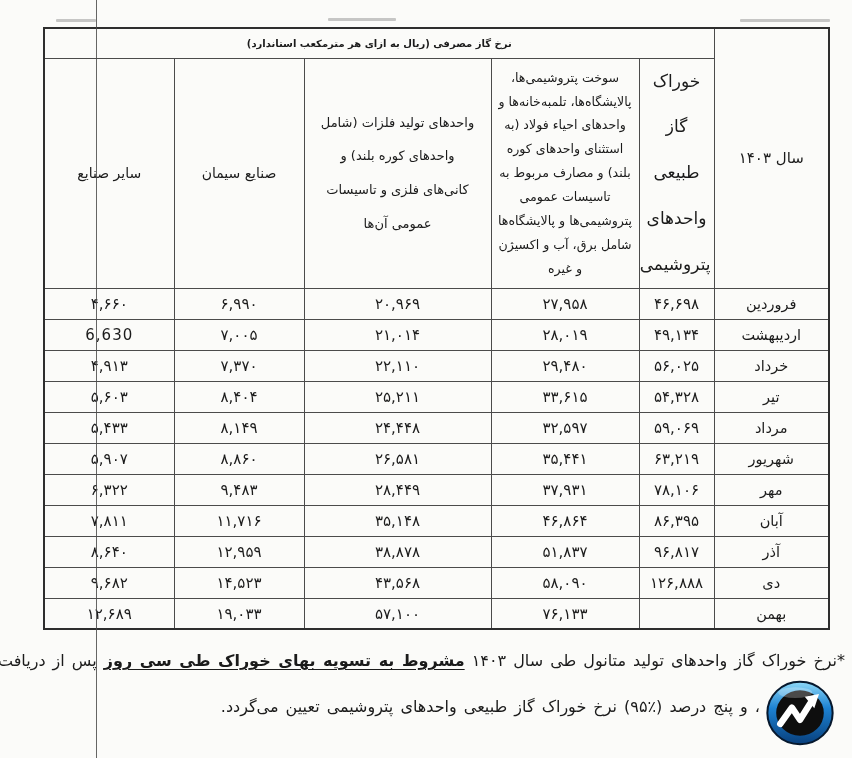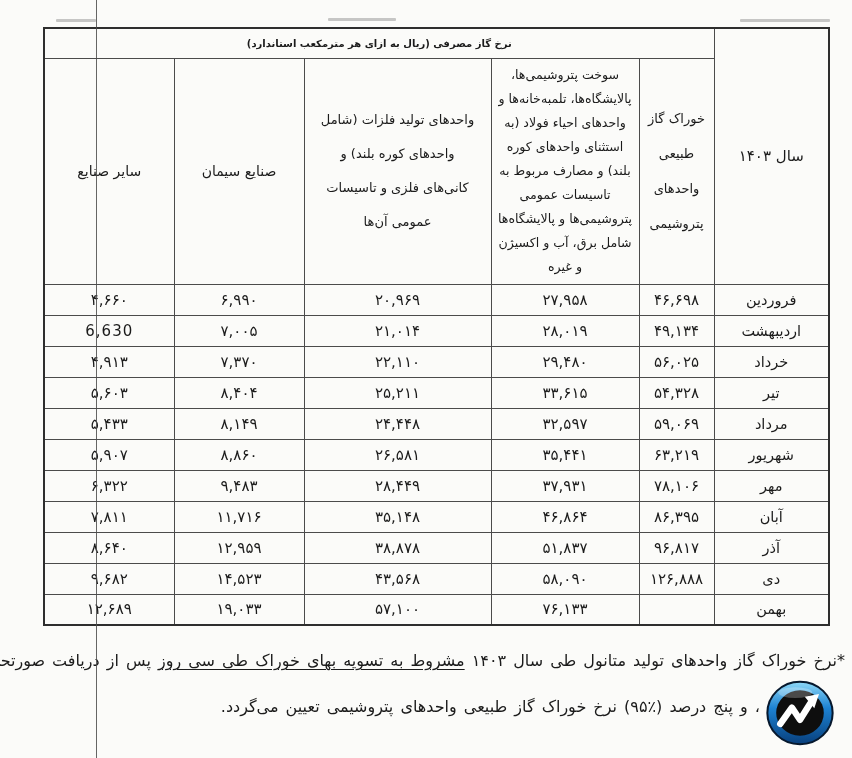--- a/index.html
+++ b/index.html
@@ -30,34 +30,34 @@
   col.c-cement{width:130px}
   col.c-other{width:130px}
 
   tr.r-title{height:30px}
   tr.r-head{height:226px}
   tr.r-data{height:31px}
 
   td.title-cell{font-weight:bold;font-size:10px;}
   td.year-cell{font-size:15px;letter-spacing:.5px;}
   td.head{font-size:13px;margin-top:8px;}
-  td.head.feed{line-height:2.7;font-size:13px;padding:0 3px;text-align:center;}
+  td.head.feed{line-height:2.7;font-size:17px;padding:0 3px;text-align:center;}
   td.head.fuel{line-height:1.9;font-size:12.6px;padding:0 5px;}
   td.head.metal{line-height:2.6;font-size:13px;padding:0 12px;}
   td.head.cement,td.head.other{font-size:14px;}
   td.month{font-size:14.5px;}
   td.num{font-size:15px;letter-spacing:1px;white-space:nowrap;}
 
   
   .footnote{position:absolute;left:0;top:0;width:852px;direction:rtl;}
   .fn-line1{
     position:absolute;right:7px;left:6px;top:651px;
     text-align:right;font-size:16px;word-spacing:2px;white-space:nowrap;
   }
-  .fn-em{font-weight:normal;text-decoration:underline;text-underline-offset:3px;}
+  .fn-em{font-weight:bold;text-decoration:underline;text-underline-offset:3px;}
   .fn-line2{
     position:absolute;right:92px;top:697px;
     font-size:16px;word-spacing:2px;white-space:nowrap;text-align:left;
   }
 
   
   .logo{position:absolute;left:761px;top:679px;width:78px;height:68px;}
 
   
   .crease{position:absolute;left:96px;top:0;width:1px;height:758px;background:#4a4a4a;opacity:.85;z-index:6;}

